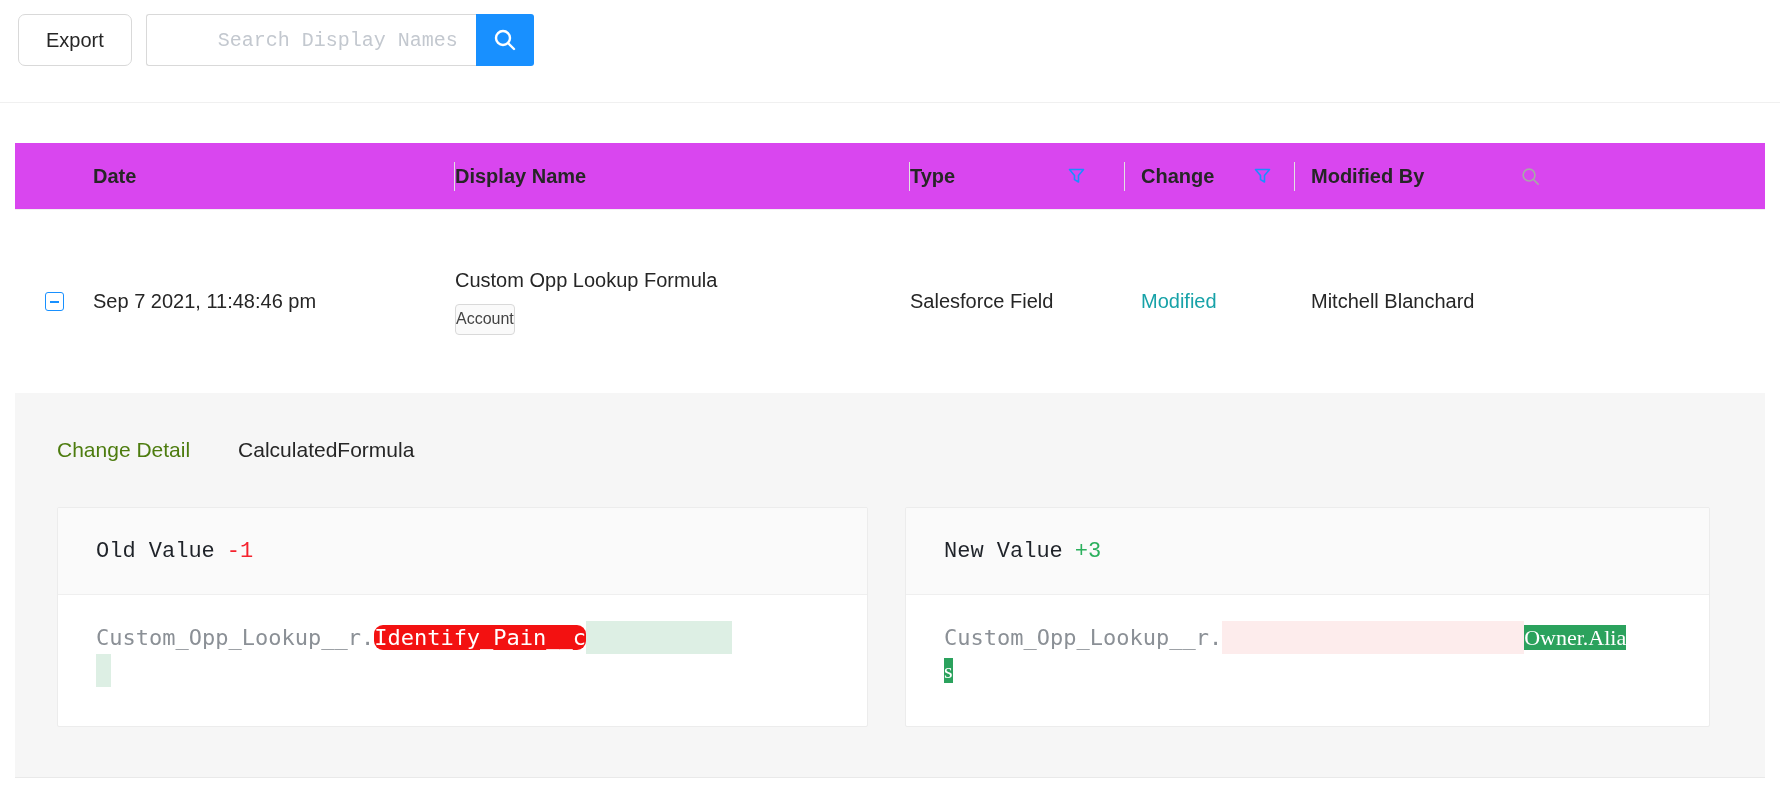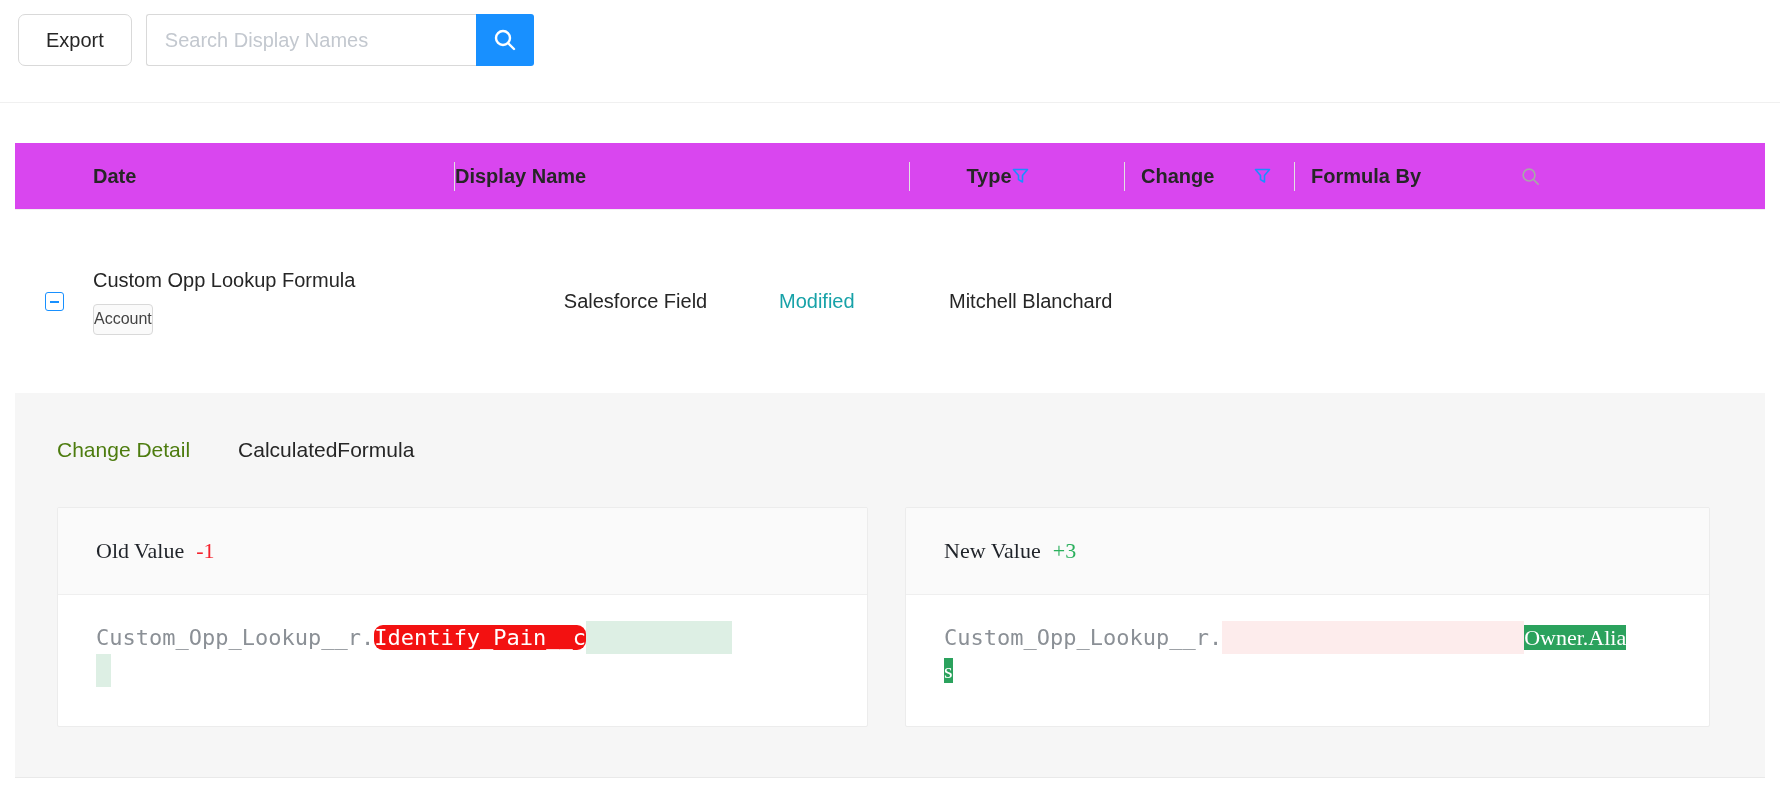--- a/index.html
+++ b/index.html
@@ -10,34 +10,34 @@
   .topbar { display:flex; justify-content:space-between; align-items:flex-start;
             height:103px; padding:14px 18px 0 18px; border-bottom:1px solid #f0f0f0; }
   .page-title { font-size:25px; font-weight:700; line-height:52px; color:#1f1f1f; letter-spacing:.2px; }
   .controls { display:flex; align-items:flex-start; }
   .btn-export { height:52px; padding:0 27px; background:#fff; border:1px solid #d9d9d9;
                 border-radius:7px; font-size:20px; color:#262626; cursor:pointer;
                 font-family:"Liberation Sans", sans-serif; }
   .search-group { display:flex; margin-left:14px; height:52px; }
   .search-input { width:330px; height:52px; border:1px solid #d9d9d9; border-right:none;
                   border-radius:3px 0 0 3px; padding:0 18px; font-size:20px; color:#262626;
-                  font-family:Liberation Sans, sans-serif; outline:none; }
+                  font-family:Liberation Mono, monospace; outline:none;text-align:right; }
   .search-input::placeholder { color:#c3c8cf; }
   .search-btn { width:58px; height:52px; background:#1890ff; border:none; border-radius:0 3px 3px 0;
                 display:flex; align-items:center; justify-content:center; cursor:pointer; }
 
   
   .table-wrap { margin:40px 15px 0 15px; }
   .thead { display:flex; align-items:center; height:67px; background:#d946ef;
            border-bottom:1px solid #f0f0f0; font-weight:700; font-size:20px; color:#262626; }
   .trow  { display:flex; align-items:center; height:183px; background:#fff; font-size:20px; }
   .c1 { width:78px; display:flex; justify-content:center; }
   .c2 { width:362px; }
   .c3 { width:455px; }
-  .c4 { width:215px; display:flex; align-items:center; justify-content:center; padding-right:40px; }
+  .c4 { width:215px; display:flex; align-items:center; justify-content:space-between; padding-right:40px; }
   .c5 { width:170px; display:flex; align-items:center; justify-content:space-between; padding:0 24px 0 16px; }
   .c6 { width:225px; padding-left:16px; }
   .c7 { flex:1; display:flex; align-items:center; }
   .thead .hcell { position:relative; height:67px; display:flex; align-items:center; }
   .thead .c4, .thead .c5 { display:flex; }
   .div-r::after { content:""; position:absolute; right:0; top:19px; width:1px; height:29px; background:#e2e2e2; }
 
   .expand-btn { width:19px; height:19px; border:1.5px solid #1890ff; border-radius:3px;
                 background:#fff; position:relative; cursor:pointer; }
   .expand-btn::after { content:""; position:absolute; left:4px; right:4px; top:50%;
@@ -56,21 +56,21 @@
   .detail-tabs { display:flex; gap:48px; font-size:21px; }
   .tab-muted { color:#4d7c0f; }
   .tab-dark { color:#262626; }
 
   .panels { display:flex; margin-top:45px; }
   .panel { background:#fff; border:1px solid #ececec; border-radius:2px; height:220px; overflow:hidden; }
   .panel.old { width:811px; }
   .panel.new { width:805px; margin-left:37px; }
   .panel-head { height:87px; background:#fafafa; border-bottom:1px solid #efefef;
                 display:flex; align-items:center; padding-left:38px;
-                font-family:Liberation Serif, serif; font-size:22px; color:#1f2329; }
+                font-family:Liberation Mono, monospace; font-size:22px; color:#1f2329; }
   .delta { margin-left:12px; }
   .delta.minus { color:#f5222d; }
   .delta.plus  { color:#2bb05d; }
   .panel-body { padding:26px 0 0 38px; font-family:"DejaVu Sans Mono", monospace;
                 font-size:22px; line-height:33px; color:#8b9096; }
   .code-line { white-space:pre; height:33px; }
   .seg-removed { background:#f31111; color:#fff;border-radius:9px; }
   .seg-added   { background:#2ba25d; color:#fff;font-family:Liberation Serif, serif; }
   .blk { display:inline-block; height:33px; vertical-align:bottom; }
   .blk-added-lg { width:146px; background:#ddefe4; }
@@ -119,35 +119,38 @@
     </div>
     <div class="hcell c5 div-r">
       <span>Change</span>
       <span>
         <svg width="17" height="16" viewBox="0 0 17 16" fill="none" stroke="#1890ff" stroke-width="1.6" stroke-linejoin="round">
           <path d="M1.5 1.5 h14 L10.5 7.6 v6.4 L6.5 11.6 V7.6 Z"></path>
         </svg>
       </span>
     </div>
     <div class="hcell c6">
-      <span>Formula By</span>
+      <span>Modified By</span>
     </div>
     <div class="hcell c7">
       <span>
         <svg width="21" height="21" viewBox="0 0 22 22" fill="none" stroke="#a8a8a8" stroke-width="1.7" stroke-linecap="round">
           <circle cx="9.5" cy="9.5" r="6.2"></circle>
           <line x1="14.5" y1="14.5" x2="19" y2="19"></line>
         </svg>
       </span>
     </div>
   </div>
 
   <div class="trow">
     <div class="c1">
       <div class="expand-btn"></div>
+    </div>
+    <div class="c2">
+      <span>Sep 7 2021, 11:48:46 pm</span>
     </div>
     <div class="c3">
       <div class="dn-name">Custom Opp Lookup Formula</div>
       <span class="tag">Account</span>
     </div>
     <div class="c4">
       <span class="type-text">Salesforce Field</span>
     </div>
     <div class="c5">
       <span class="change-text">Modified</span>

